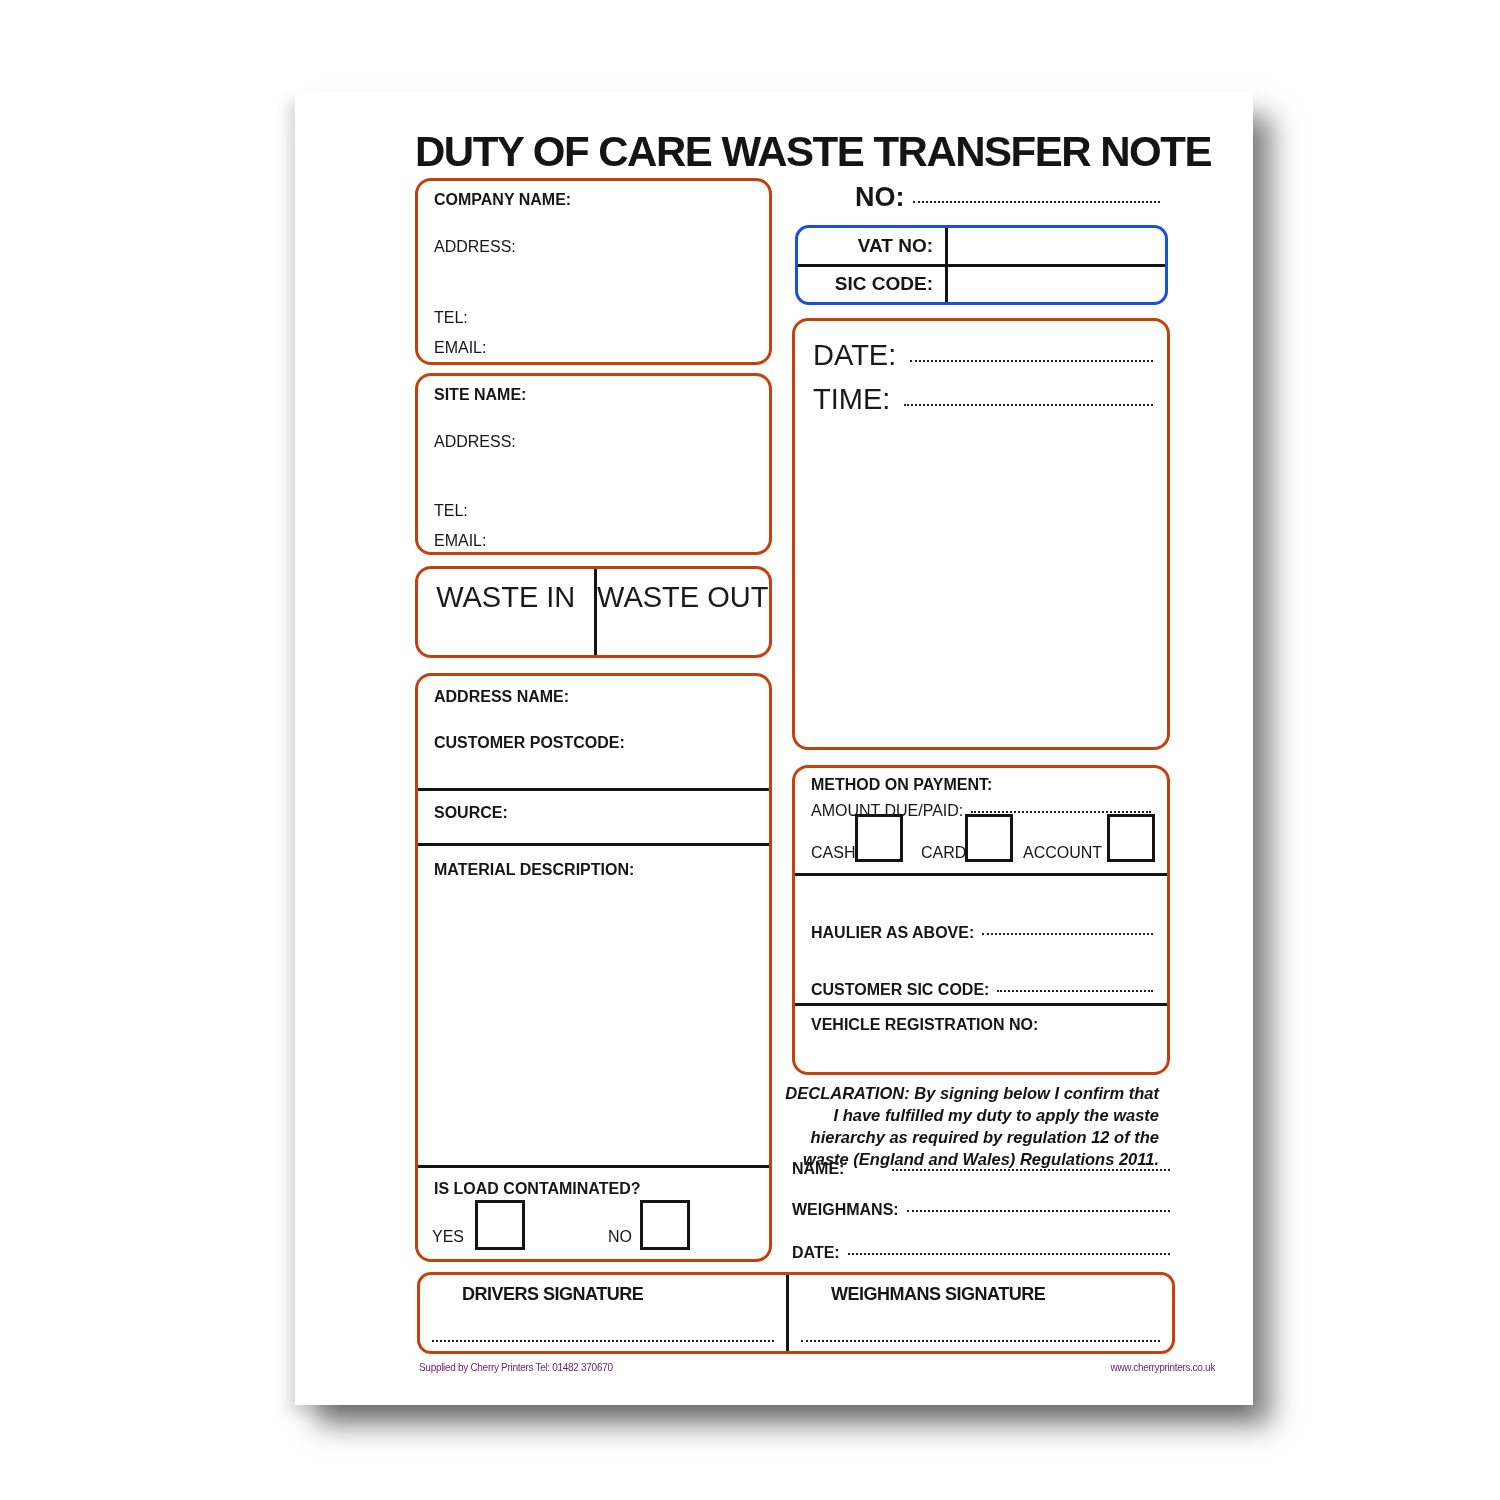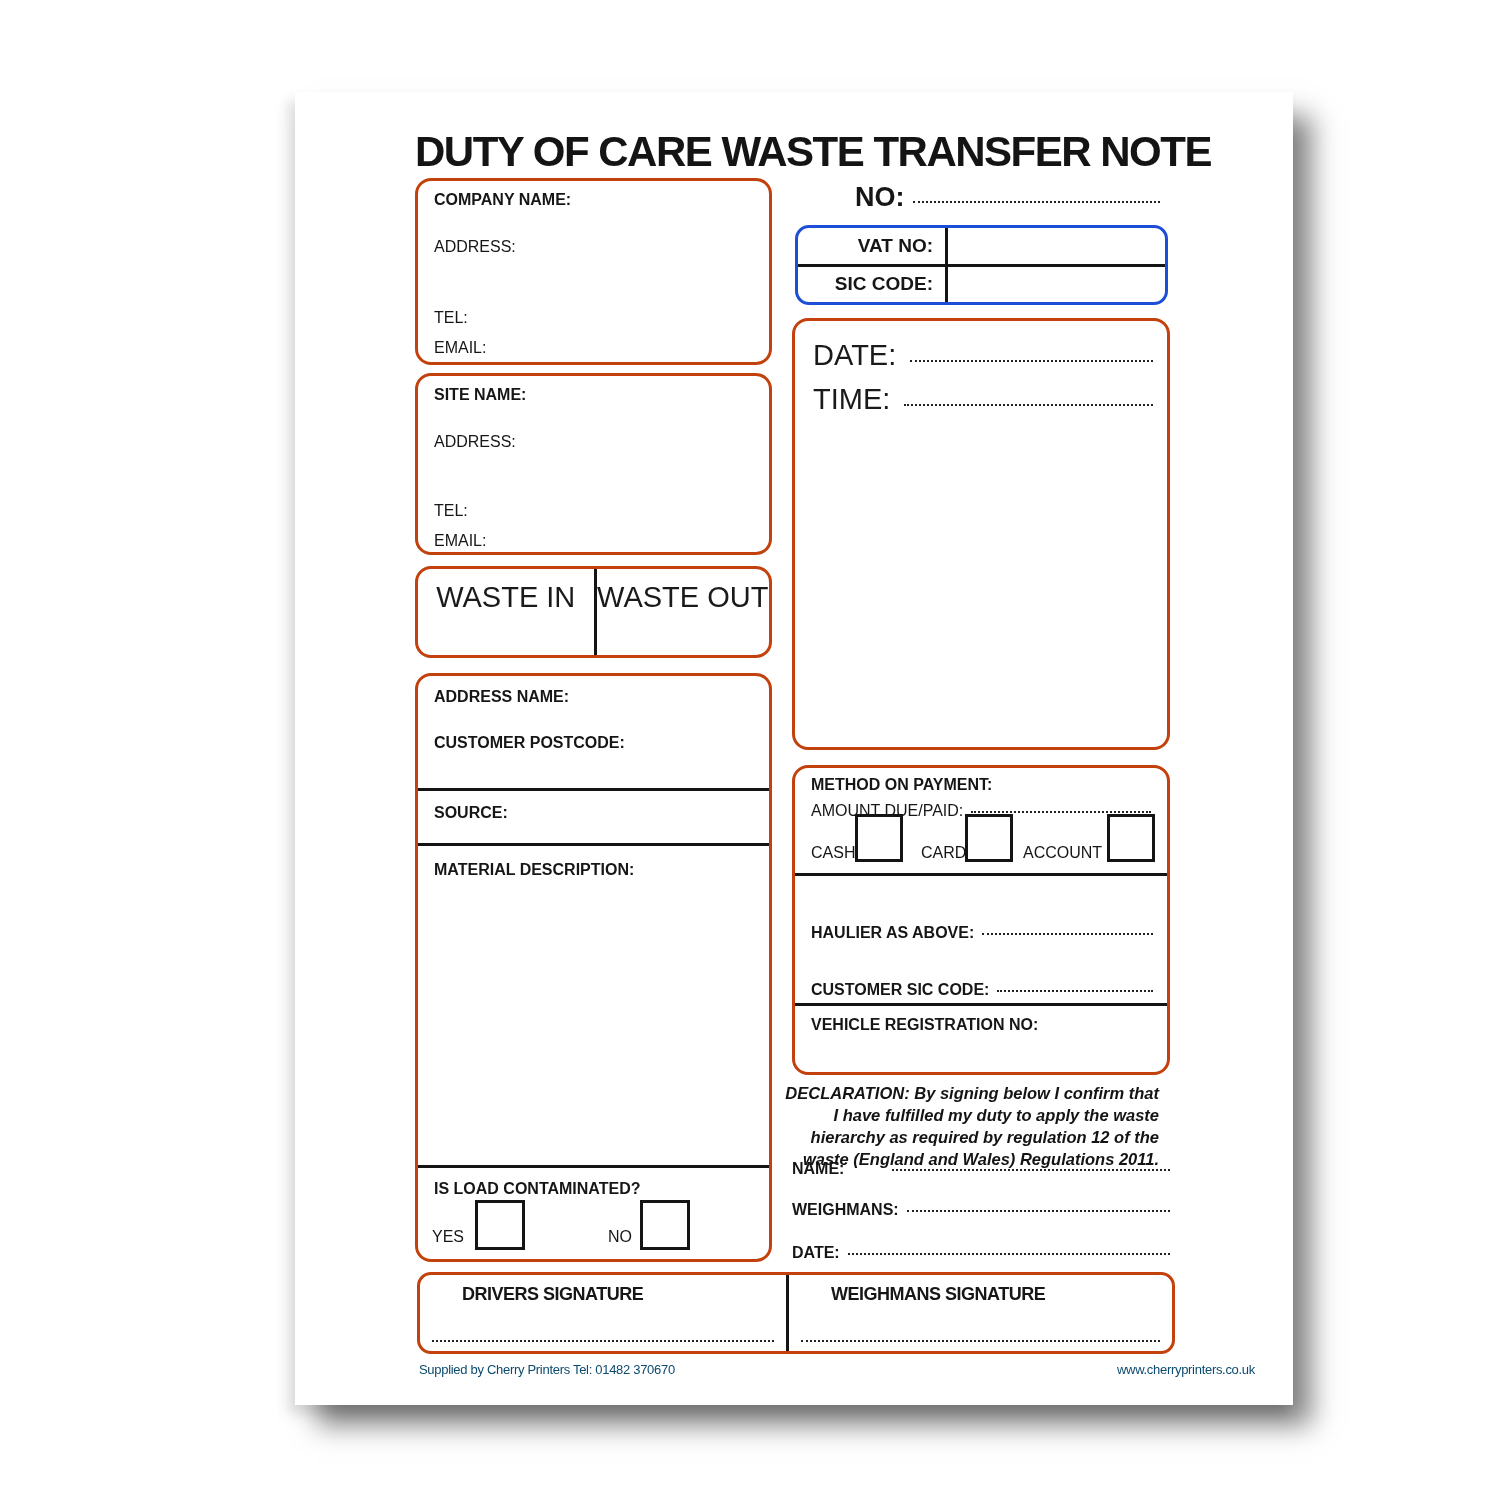--- a/index.html
+++ b/index.html
@@ -1,19 +1,19 @@
 <!DOCTYPE html>
 <html><head>
 <meta charset="utf-8">
 <style>
   html,body{margin:0;padding:0;background:#ffffff;}
   .canvas{position:relative;width:1500px;height:1500px;background:#ffffff;overflow:hidden;
           font-family:"Liberation Sans","DejaVu Sans",sans-serif;color:#161616;}
-  .sheet{position:absolute;left:295px;top:92px;width:998px;height:1313px;background:#ffffff;
-         box-shadow:20px 22px 26px -2px rgba(0,0,0,0.50), -7px 9px 12px rgba(0,0,0,0.13);}
+  .sheet{position:absolute;left:295px;top:92px;width:918px;height:1313px;background:#ffffff;
+         box-shadow:20px 22px 26px -2px rgba(0,0,0,0.50), -7px 9px 12px rgba(0,0,0,0.13);padding-left:40px;}
   .title{position:absolute;left:120px;top:36px;width:740px;margin:0;text-align:center;
          font-size:42px;font-weight:bold;letter-spacing:-1.5px;white-space:nowrap;color:#141414;}
   .box{position:absolute;border:3px solid #c2410c;border-radius:16px;background:#fff;box-sizing:border-box;}
   .lbl{position:absolute;left:16px;font-size:16px;white-space:nowrap;color:#161616;}
   .b{font-weight:bold;}
   .hdiv{position:absolute;left:0;right:0;height:0;border-top:3px solid #141414;}
   .cbx{position:absolute;width:48px;height:48px;border:3px solid #141414;box-sizing:border-box;background:#fff;}
   .dotrow{position:absolute;display:flex;align-items:baseline;}
   .dots{flex:1;border-bottom:2px dotted #222;margin-left:8px;transform:translateY(-3px);}
   .bigtxt{font-size:29px;color:#1a1a1a;}
@@ -23,21 +23,21 @@
              border-radius:14px;box-sizing:border-box;display:flex;flex-direction:column;overflow:hidden;}
   .vat-row{flex:1;display:flex;}
   .vat-row + .vat-row{border-top:3px solid #141414;}
   .vat-lab{width:150px;border-right:3px solid #141414;display:flex;align-items:center;justify-content:flex-end;
            padding-right:12px;font-weight:bold;font-size:19px;box-sizing:border-box;}
   .vat-val{flex:1;}
   .decl{position:absolute;left:484px;top:991px;width:380px;margin:0;font-size:16.5px;font-weight:bold;
         font-style:italic;line-height:1.33;color:#141414;text-align:right;}
   .sigbox-label{position:absolute;left:14px;top:9px;font-size:18px;font-weight:bold;letter-spacing:-0.5px;margin-left:28px;}
   .sig-dots{position:absolute;left:12px;right:12px;bottom:9px;border-bottom:2px dotted #222;}
-  .footer-txt{position:absolute;font-size:13px;letter-spacing:-0.3px;color:#0c4a6e;}
+  .footer-txt{position:absolute;font-size:10px;letter-spacing:-0.3px;color:#701a75;}
 </style>
 </head>
 <body>
 
 <div class="canvas">
   <div class="sheet">
 
     <h1 class="title">DUTY OF CARE WASTE TRANSFER NOTE</h1>
 
     <section class="box" style="left:120px;top:86px;width:357px;height:187px;">

